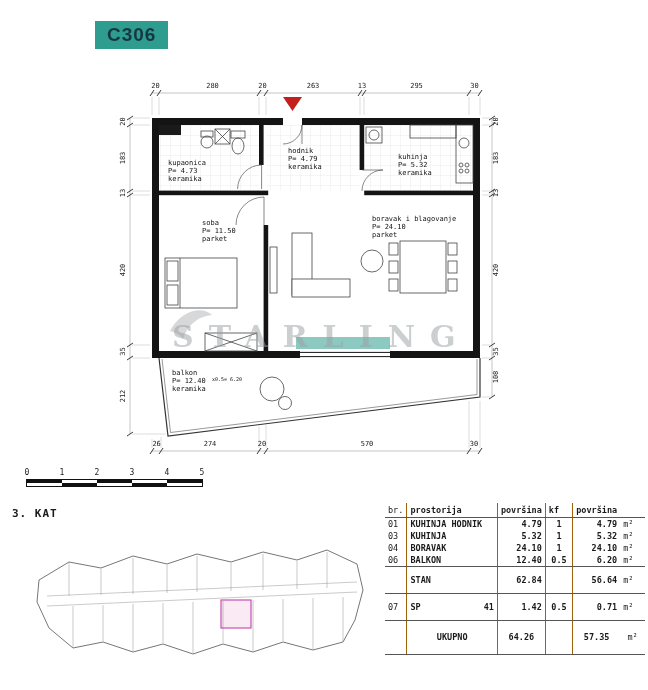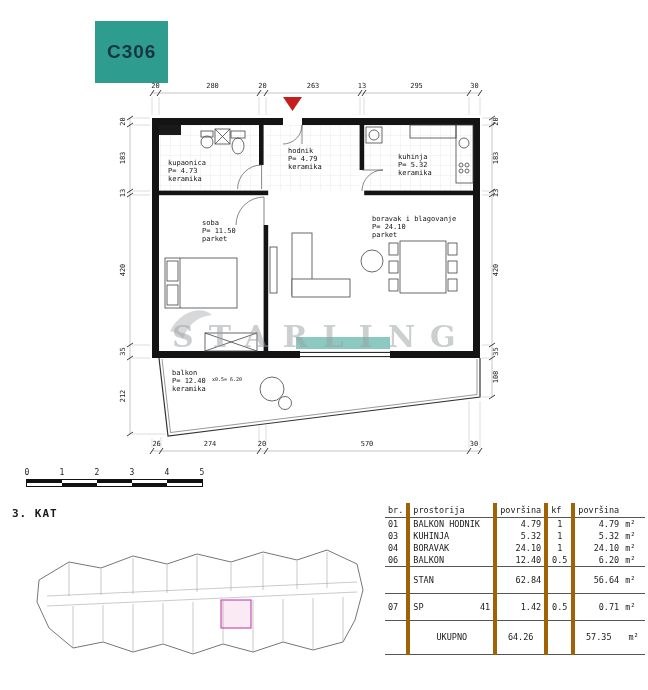--- a/index.html
+++ b/index.html
@@ -5,21 +5,21 @@
   :root{ --teal:#2E9C8E; --red:#C41E1E; --magenta:#C94FB2; --badge_text:#163742; }
   html,body{margin:0;padding:0;}
   body{
     width:648px;height:690px;position:relative;background:#fff;overflow:hidden;
     font-family:"DejaVu Sans Mono", monospace; color:#1a1a1a;
   }
   .badge{
     position:absolute;left:95px;top:21px;
     background:var(--teal);color:var(--badge_text);
     font-family:"Liberation Sans", sans-serif;font-weight:bold;font-size:19px;
-    padding:20px 12px;letter-spacing:1px;
+    padding:3px 12px;letter-spacing:1px;
   }
   svg.plan{position:absolute;left:110px;top:75px;width:400px;height:385px;}
   svg.siteplan{position:absolute;left:25px;top:532px;width:345px;height:140px;}
 
   .wall{fill:#141414;}
   .thin{stroke:#444;stroke-width:0.8;fill:none;}
   .thinf{stroke:#444;stroke-width:0.8;fill:#fff;}
   .door{stroke:#555;stroke-width:0.7;fill:none;}
   .dimline{stroke:#888;stroke-width:0.5;fill:none;}
   .tick{stroke:#222;stroke-width:0.9;fill:none;}
@@ -47,21 +47,21 @@
   .floor-label{position:absolute;left:12px;top:507px;font-size:11px;font-weight:bold;letter-spacing:1px;}
 
   .site-outline{stroke:#666;stroke-width:0.9;fill:none;}
   .site-lines{stroke:#888;stroke-width:0.45;fill:none;}
   .site-hl{stroke:var(--magenta);stroke-width:1.2;fill:rgba(214,81,166,0.12);}
 
   .tablewrap{position:absolute;left:385px;top:503px;width:260px;}
   table{border-collapse:collapse;width:260px;font-size:8.5px;font-family:"DejaVu Sans Mono",monospace;}
   td{padding:0 3px;height:12px;line-height:11px;white-space:nowrap;vertical-align:middle;}
   col.c1{width:22px}col.c2{width:92px}col.c3{width:48px}col.c4{width:28px}col.c5{width:44px}col.c6{width:26px}
-  .vl{border-left:4px solid #a16207;}
+  .vl{border-left:1px solid #a16207;font-weight:bold;}
   .hb td{border-bottom:1px solid #555;}
   tr.hdr td{height:14px;}
   tr.tall td{height:26px;}
   tr.grand td{height:33px;text-align:center;}
   .num{text-align:right;}
   .ctr{text-align:center;}
   .flr{float:right;text-align:right;}
 </style>
 </head>
 <body>
@@ -287,21 +287,21 @@
         <tr class="hdr hb">
       <td>br.</td>
       <td class="vl">prostorija</td>
       <td class="vl">površina</td>
       <td class="vl">kf</td>
       <td class="vl">površina</td>
       <td></td>
     </tr>
     <tr>
       <td>01</td>
-      <td class="vl">BALKON HODNIK</td>
+      <td class="vl">KUHINJA HODNIK</td>
       <td class="vl num">4.79</td>
       <td class="vl ctr">1</td>
       <td class="vl num">4.79</td>
       <td>m²</td>
     </tr>
     <tr>
       <td>03</td>
       <td class="vl">KUHINJA</td>
       <td class="vl num">5.32</td>
       <td class="vl ctr">1</td>

